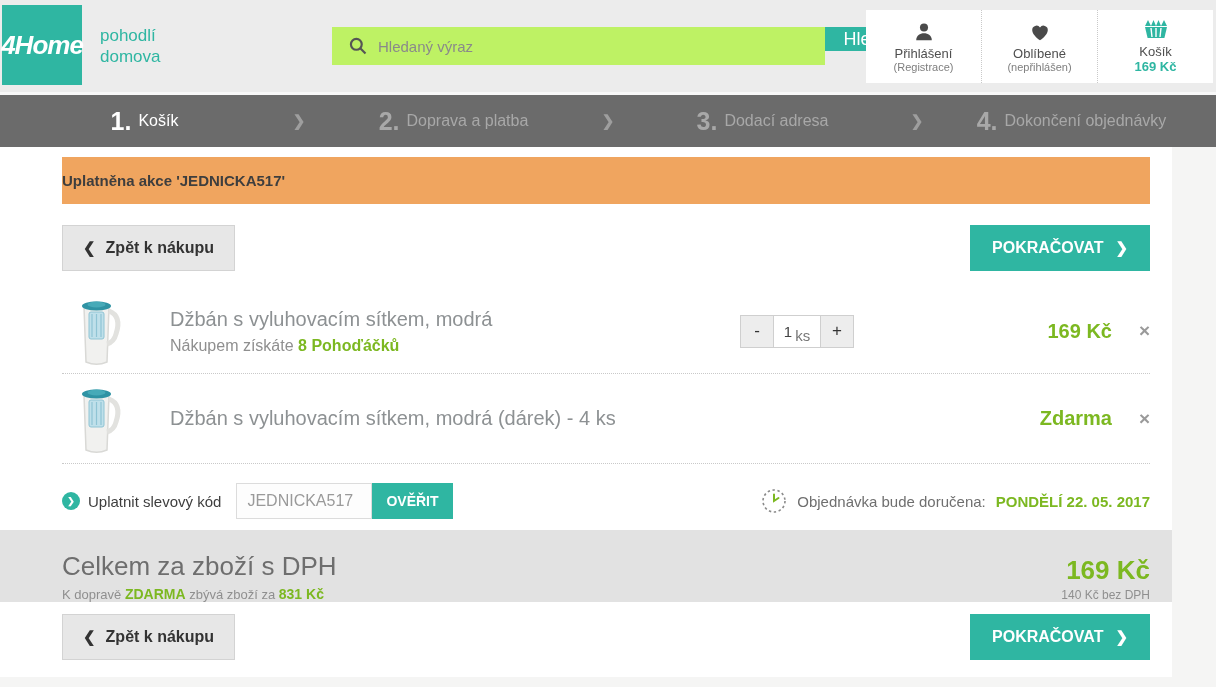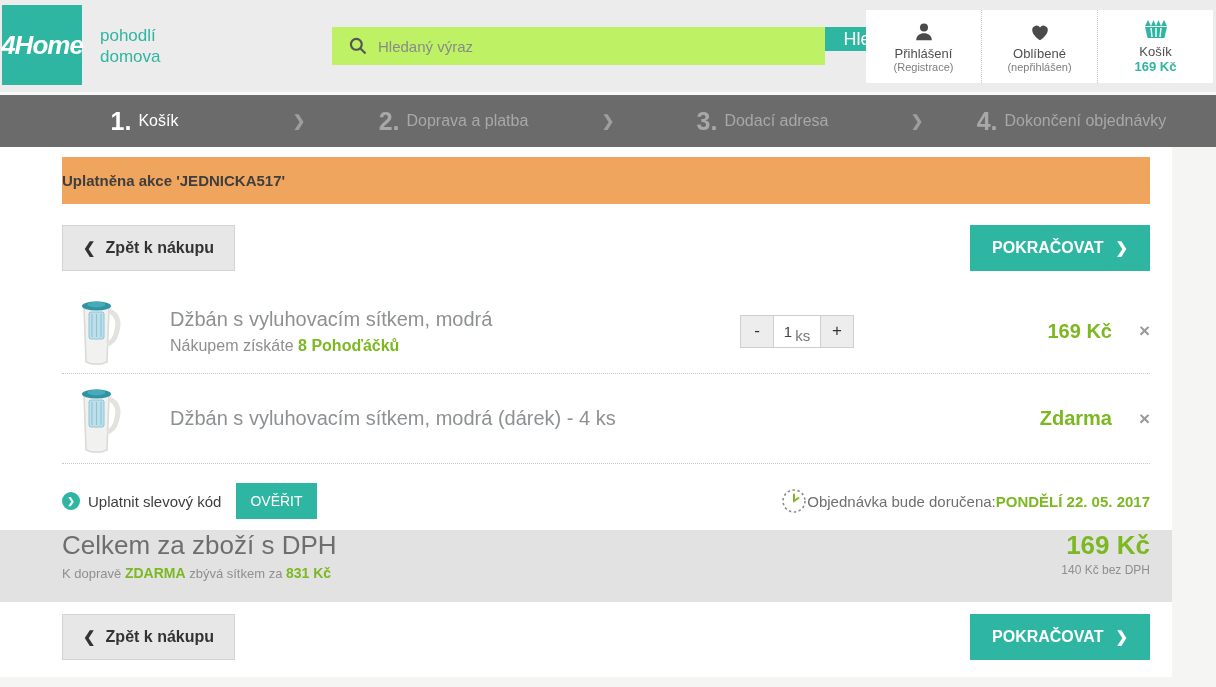--- a/index.html
+++ b/index.html
@@ -72,27 +72,27 @@
   .divider-after { border-bottom:1px dotted #c9c9c9; }
 
   .coupon-row { margin-top:14px; height:52px; display:flex; align-items:center; justify-content:space-between;
                 padding-bottom:6px; }
   .coupon-left { display:flex; align-items:center; }
   .coupon-arrow { width:18px; height:18px; border-radius:50%; background:#2fb6a2; color:#fff; font-size:9px;
                   display:flex; align-items:center; justify-content:center; margin-right:8px; font-weight:bold; }
   .coupon-label { font-size:15px; color:#3e3e3e; margin-right:15px; }
   .coupon-input { width:136px; height:36px; border:1px solid #dcdcdc; background:#fdfdfd; color:#9a9a9a;
                   font-size:16px; padding:0 10px; outline:none; font-family:"Liberation Sans", sans-serif; }
-  .coupon-verify { height:36px; background:#2fb6a2; color:#fff; border:none; font-size:14px; font-weight:normal;
+  .coupon-verify { height:36px; background:#2fb6a2; color:#fff; border:none; font-size:14px; font-weight:bold;
                    padding:0 14px; cursor:pointer; font-family:"Liberation Sans", sans-serif; }
-  .delivery { display:flex; align-items:center; font-size:15px; color:#6f6f6f; }
+  .delivery { display:flex; align-items:center; gap:10px; font-size:15px; color:#6f6f6f; }
   .delivery b { color:#7cb821; font-weight:bold; }
 
   
-  .summary { width:1172px; height:72px; background:#e2e2e2; display:flex; align-items:flex-start;
+  .summary { width:1172px; height:72px; background:#e2e2e2; display:flex; align-items:flex-end;
              justify-content:space-between; padding:0 22px 0 62px; }
   .sum-title { font-size:26px; color:#6e6e6e; }
   .sum-ship { font-size:13px; color:#8f8f8f; margin-top:4px; }
   .sum-ship b { color:#7cb821; font-size:14px; font-weight:bold; }
   .sum-right { text-align:right; }
   .sum-total { font-size:26px; font-weight:bold; color:#7cb821; }
   .sum-novat { font-size:12px; color:#8f8f8f; margin-top:2px; }
 
   
   .footer { width:1172px; background:#fff; padding:12px 22px 17px 62px; display:flex;
@@ -243,41 +243,42 @@
       <div class="p-remove">×</div>
     </div>
 
   </div>
   <div class="divider-after"></div>
 
   <div class="coupon-row">
     <div class="coupon-left">
       <span class="coupon-arrow">❯</span>
       <span class="coupon-label">Uplatnit slevový kód</span>
+      <input class="coupon-input" type="text" value="JEDNICKA517" style="">
       <button class="coupon-verify">OVĚŘIT</button>
     </div>
     <div class="delivery">
       <svg width="26" height="26" viewBox="0 0 26 26">
         <circle cx="13" cy="13" r="11" fill="none" stroke="#8a8a8a" stroke-width="1.6" stroke-dasharray="2.4 2.6"></circle>
         <path d="M13 6.5 V13 L17.5 10" fill="none" stroke="#7cb821" stroke-width="2" stroke-linecap="round"></path>
       </svg>
       <span>Objednávka bude doručena:</span>
       <b>PONDĚLÍ 22. 05. 2017</b>
     </div>
   </div>
 
 </div>
 
 <div class="summary">
   <div>
     <div class="sum-title">Celkem za zboží s DPH</div>
     <div class="sum-ship">
       <span>K dopravě</span>
       <b>ZDARMA</b>
-      <span>zbývá sítkem za</span>
+      <span>zbývá zboží za</span>
       <b>831 Kč</b>
     </div>
   </div>
   <div class="sum-right">
     <div class="sum-total">169 Kč</div>
     <div class="sum-novat">140 Kč bez DPH</div>
   </div>
 </div>
 
 <div class="footer">

